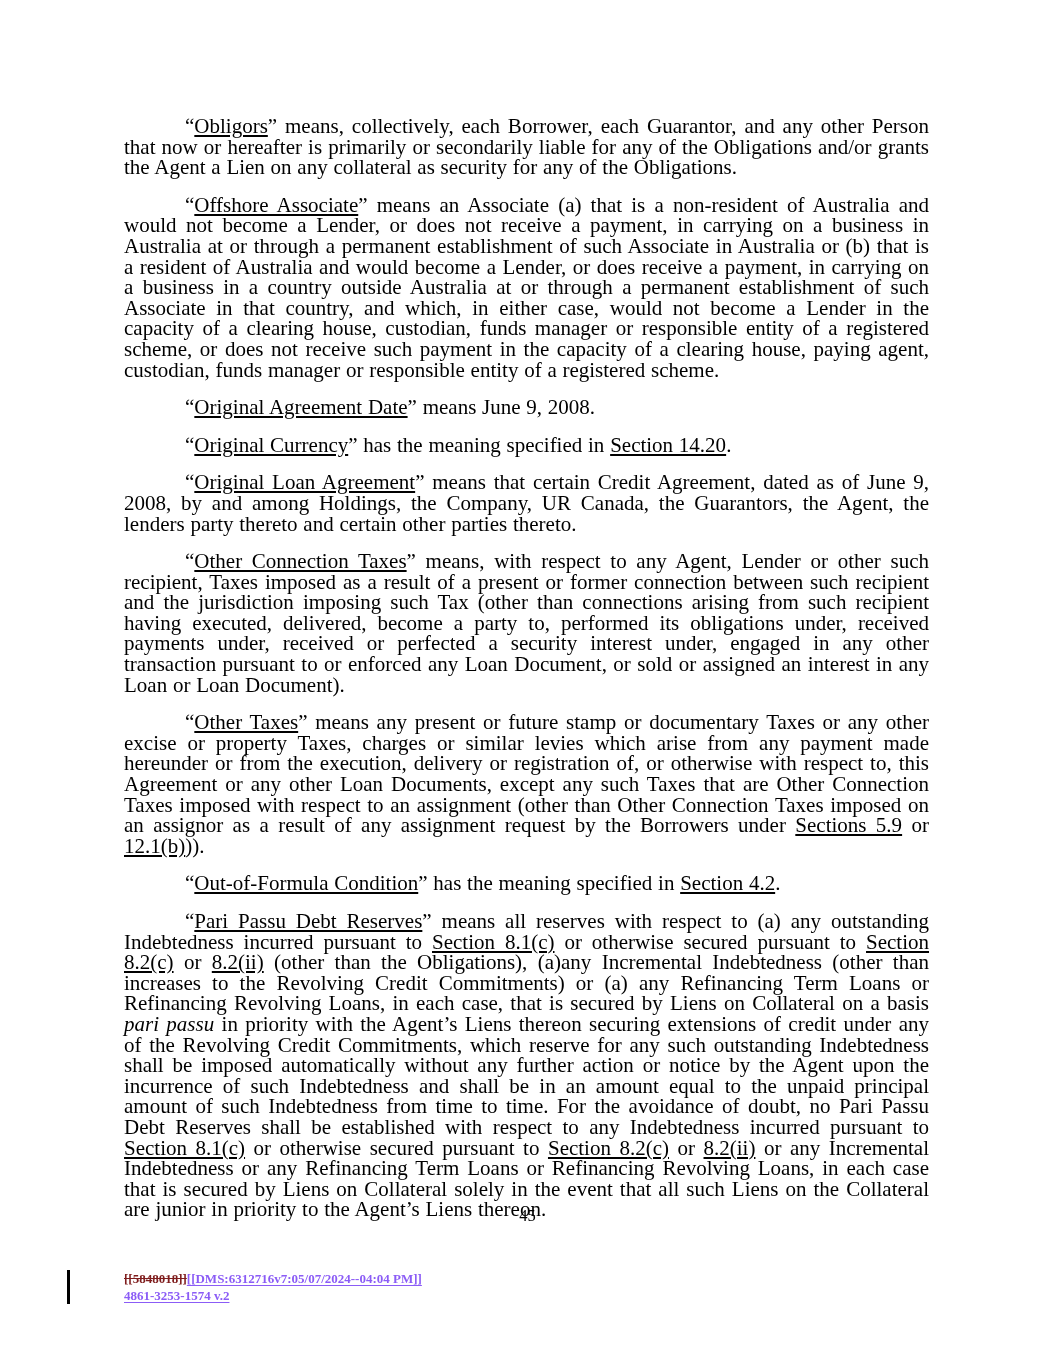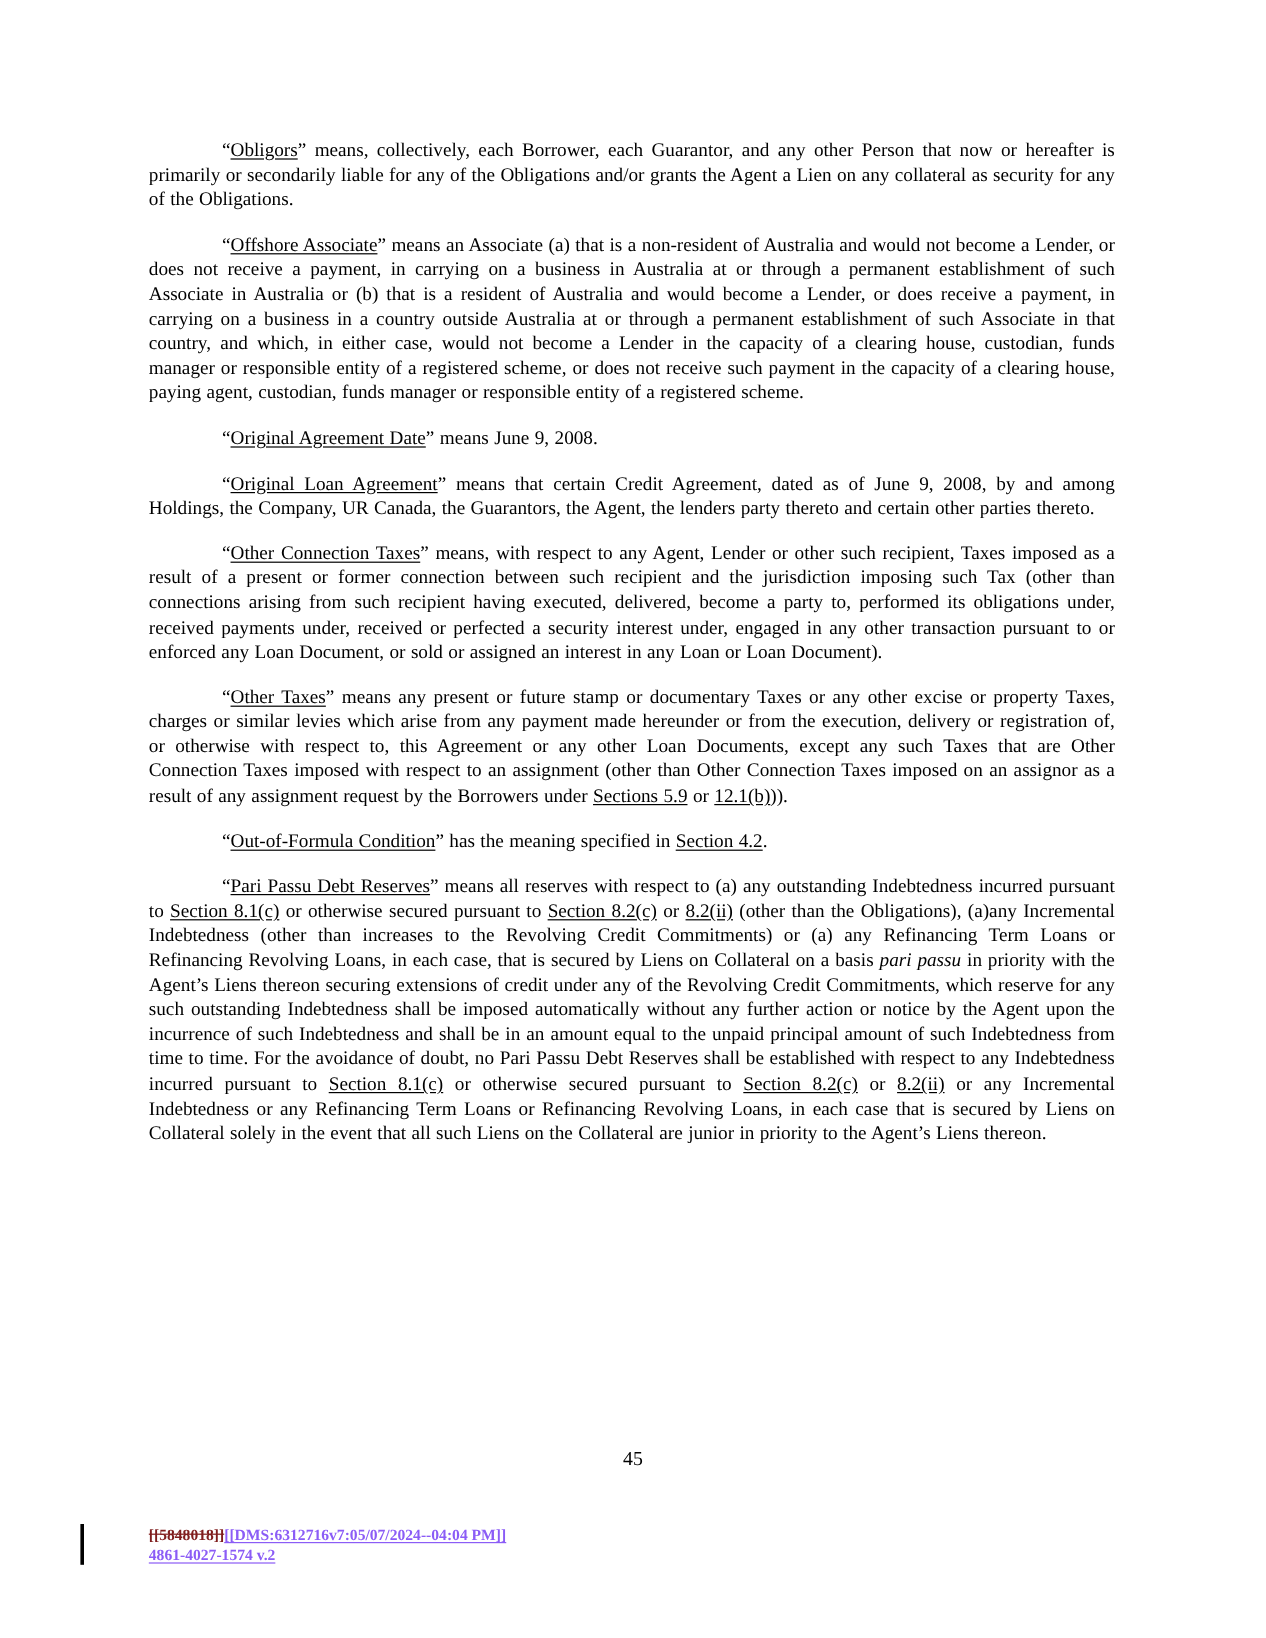--- a/index.html
+++ b/index.html
@@ -23,21 +23,21 @@
   .content {
     position: absolute;
     left: 124px;
     top: 116px;
     width: 805px;
   }
   p.para {
     margin: 0 0 17px 0;
     text-align: justify;
     text-indent: 61px;
-    font-size: 16px;
+    font-size: 21px;
     line-height: 20.6px;
     word-spacing: 0.5px;
   }
   p.para:last-child { margin-bottom: 0; }
   .u { text-decoration: underline; text-underline-offset: 2px; }
   .i { font-style: italic; }
   .page-number {
     position: absolute;
     top: 1206px;
     left: 0;
@@ -74,29 +74,30 @@
 </style>
 </head>
 <body>
 
 <div class="doc-page">
 
   <div class="content">
       <p class="para"><span>“</span><span class="u">Obligors</span><span>” means, collectively, each Borrower, each Guarantor, and any other Person that now or hereafter is primarily or secondarily liable for any of the Obligations and/or grants the Agent a Lien on any collateral as security for any of the Obligations.</span></p>
       <p class="para"><span>“</span><span class="u">Offshore Associate</span><span>” means an Associate (a) that is a non-resident of Australia and would not become a Lender, or does not receive a payment, in carrying on a business in Australia at or through a permanent establishment of such Associate in Australia or (b) that is a resident of Australia and would become a Lender, or does receive a payment, in carrying on a business in a country outside Australia at or through a permanent establishment of such Associate in that country, and which, in either case, would not become a Lender in the capacity of a clearing house, custodian, funds manager or responsible entity of a registered scheme, or does not receive such payment in the capacity of a clearing house, paying agent, custodian, funds manager or responsible entity of a registered scheme.</span></p>
       <p class="para"><span>“</span><span class="u">Original Agreement Date</span><span>” means June 9, 2008.</span></p>
+      <p class="para"><span>“</span><span class="u">Original Currency</span><span>” has the meaning specified in </span><span class="u">Section 14.20</span><span>.</span></p>
       <p class="para"><span>“</span><span class="u">Original Loan Agreement</span><span>” means that certain Credit Agreement, dated as of June 9, 2008, by and among Holdings, the Company, UR Canada, the Guarantors, the Agent, the lenders party thereto and certain other parties thereto.</span></p>
       <p class="para"><span>“</span><span class="u">Other Connection Taxes</span><span>” means, with respect to any Agent, Lender or other such recipient, Taxes imposed as a result of a present or former connection between such recipient and the jurisdiction imposing such Tax (other than connections arising from such recipient having executed, delivered, become a party to, performed its obligations under, received payments under, received or perfected a security interest under, engaged in any other transaction pursuant to or enforced any Loan Document, or sold or assigned an interest in any Loan or Loan Document).</span></p>
       <p class="para"><span>“</span><span class="u">Other Taxes</span><span>” means any present or future stamp or documentary Taxes or any other excise or property Taxes, charges or similar levies which arise from any payment made hereunder or from the execution, delivery or registration of, or otherwise with respect to, this Agreement or any other Loan Documents, except any such Taxes that are Other Connection Taxes imposed with respect to an assignment (other than Other Connection Taxes imposed on an assignor as a result of any assignment request by the Borrowers under </span><span class="u">Sections 5.9</span><span> or </span><span class="u">12.1(b)</span><span>)).</span></p>
       <p class="para"><span>“</span><span class="u">Out-of-Formula Condition</span><span>” has the meaning specified in </span><span class="u">Section 4.2</span><span>.</span></p>
       <p class="para"><span>“</span><span class="u">Pari Passu Debt Reserves</span><span>” means all reserves with respect to (a) any outstanding Indebtedness incurred pursuant to </span><span class="u">Section 8.1(c)</span><span> or otherwise secured pursuant to </span><span class="u">Section 8.2(c)</span><span> or </span><span class="u">8.2(ii)</span><span> (other than the Obligations), (a)any Incremental Indebtedness (other than increases to the Revolving Credit Commitments) or (a) any Refinancing Term Loans or Refinancing Revolving Loans, in each case, that is secured by Liens on Collateral on a basis </span><span class="i">pari passu</span><span> in priority with the Agent’s Liens thereon securing extensions of credit under any of the Revolving Credit Commitments, which reserve for any such outstanding Indebtedness shall be imposed automatically without any further action or notice by the Agent upon the incurrence of such Indebtedness and shall be in an amount equal to the unpaid principal amount of such Indebtedness from time to time.  For the avoidance of doubt, no Pari Passu Debt Reserves shall be established with respect to any Indebtedness incurred pursuant to </span><span class="u">Section 8.1(c)</span><span> or otherwise secured pursuant to </span><span class="u">Section 8.2(c)</span><span> or </span><span class="u">8.2(ii)</span><span> or any Incremental Indebtedness or any Refinancing Term Loans or Refinancing Revolving Loans, in each case that is secured by Liens on Collateral solely in the event that all such Liens on the Collateral are junior in priority to the Agent’s Liens thereon.</span></p>
     </div>
 
   <div class="page-number">45</div>
 
   <div class="change-bar"></div>
 
   <div class="footer">
     <div><span class="del">[[5848018]]</span><span class="ins">[[DMS:6312716v7:05/07/2024--04:04 PM]]</span></div>
-    <div><span class="ins">4861-4027-1574 v.2</span></div>
+    <div><span class="ins">4861-3253-1574 v.2</span></div>
   </div>
 
 </div>
 
 </body></html>

